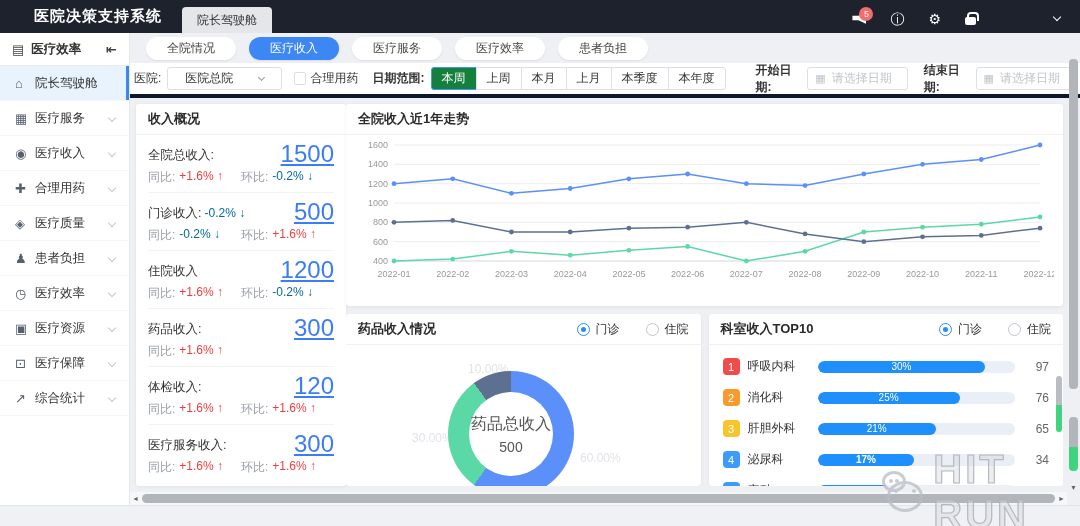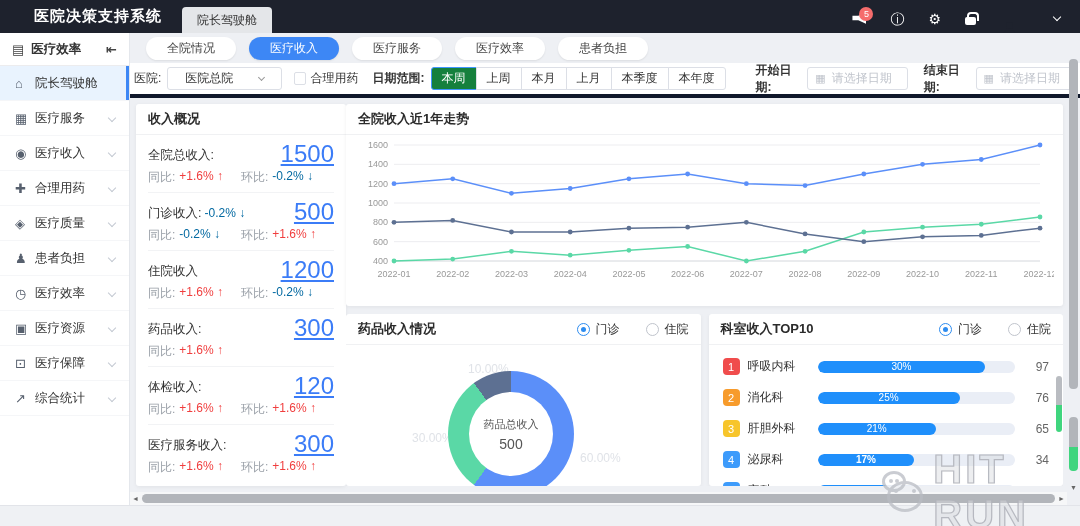--- a/index.html
+++ b/index.html
@@ -85,21 +85,21 @@
 
   
   .toggles{margin-left:auto;display:flex;gap:26px;font-weight:normal;font-size:12px;color:#333}
   .tg{display:flex;align-items:center;gap:6px;cursor:pointer}
   .radio{width:13px;height:13px;border:1px solid #c0c4cc;border-radius:50%;background:#fff;position:relative}
   .radio.on{border-color:#2d8cf0}
   .radio.on::after{content:"";position:absolute;left:3px;top:3px;width:5px;height:5px;border-radius:50%;background:#2d8cf0}
   .donut-body{position:relative;height:143px}
   .donut{position:absolute;left:102px;top:26px;width:126px;height:126px;border-radius:50%}
   .donut-hole{position:absolute;left:21px;top:21px;width:84px;height:84px;border-radius:50%;background:#fff;display:flex;flex-direction:column;align-items:center;justify-content:center}
-  .dc-lb{font-size:11px;color:#555}
+  .dc-lb{font-size:16px;color:#555}
   .dc-val{font-size:14px;color:#555;margin-top:4px}
   .pct{position:absolute;font-size:12px;color:#e0e3e8}
   .pct-a{left:122px;top:17px}.pct-b{left:66px;top:86px}.pct-c{left:234px;top:106px}
 
   
   .t10-rows{padding-top:6px}
   .t10-row{height:31px;display:flex;align-items:center;padding:0 14px;gap:8px}
   .badge{width:17px;height:17px;border-radius:4px;color:#fff;font-size:11px;display:flex;align-items:center;justify-content:center;flex:none}
   .t10-name{width:62px;font-size:12px;color:#333;white-space:nowrap}
   .t10-track{flex:1;height:12px;background:#eaeef6;border-radius:6px;position:relative;overflow:hidden}

